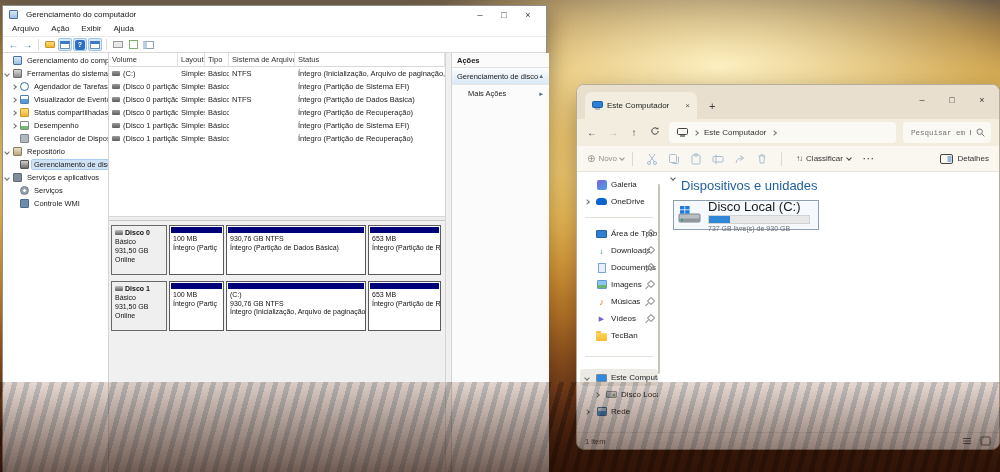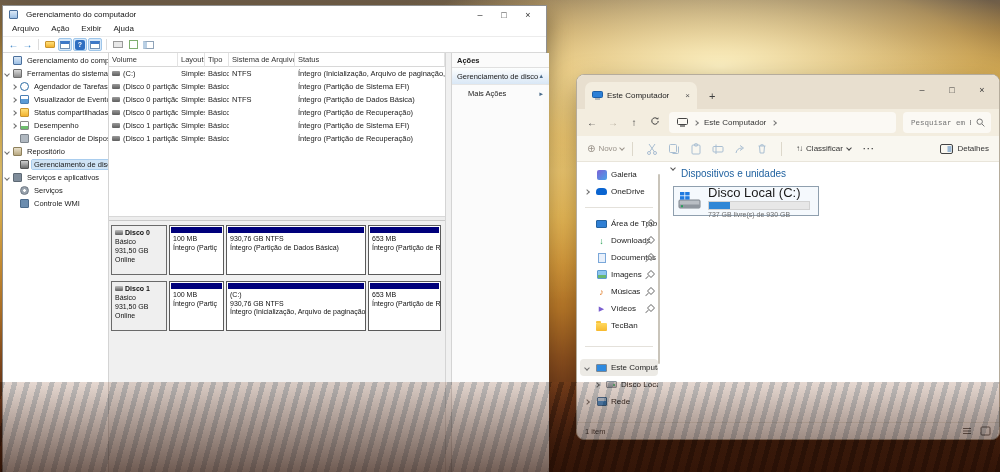--- a/index.html
+++ b/index.html
@@ -81,21 +81,21 @@
   
   .mgap{width:6px;background:#f0f0f0;border-right:1px solid #d4d4d4;flex:none}
   .acts{flex:1;background:#fbfbfb;display:flex;flex-direction:column;font-size:7.5px;color:#1a1a1a}
   .ah{height:15px;font-weight:bold;padding:3px 5px 0;border-bottom:1px solid #e0e0e0}
   .ag{height:17px;display:flex;align-items:center;padding:0 5px;background:linear-gradient(#fdfefe,#d9e7f6);border-bottom:1px solid #e6e6e6}
   .ag .lbl{flex:1;white-space:nowrap;overflow:hidden}
   .tri{font-size:6px;color:#4a6b8a;flex:none}
   .am{height:17px;display:flex;align-items:center;padding:0 5px 0 16px}
   .am .lbl{flex:1}
   
-  #exp{position:absolute;left:576px;top:74px;width:424px;height:366px;border-radius:8px;background:#fff;
+  #exp{position:absolute;left:576px;top:84px;width:424px;height:366px;border-radius:8px;background:#fff;
     border:1px solid #b5ac9c;box-shadow:0 12px 30px rgba(0,0,0,.4);overflow:hidden;display:flex;flex-direction:column}
   .tabbar{height:34px;background:#e8dfcf;display:flex;align-items:flex-end;padding-left:8px;position:relative;flex:none}
   .tab{width:112px;height:27px;background:#f3eddf;border-radius:7px 7px 0 0;display:flex;align-items:center;gap:4px;padding:0 7px;font-size:8px;color:#222}
   .tab .tx{flex:1;white-space:nowrap;overflow:hidden}
   .tab .cl{font-size:8px;color:#555}
   .newtab{margin:0 0 7px 12px;font-size:11px;color:#3e3e3e;line-height:11px}
   .winctl{position:absolute;right:2px;top:0;height:30px;display:flex}
   .wc{width:30px;display:flex;align-items:center;justify-content:center;font-size:9px;color:#3a3a3a}
   .addr{height:27px;background:#f3eddf;display:flex;align-items:center;padding:0 8px;gap:7px;flex:none}
   .nv{width:14px;text-align:center;font-size:10px;color:#3d3d3d;line-height:14px}
@@ -137,21 +137,21 @@
   .ig-img{width:10px;height:9px;background:linear-gradient(180deg,#8ec6f0 55%,#69b86e 55%);border:1px solid #5e9bd0;border-radius:1px}
   .ig-mus{color:#e07f2d}
   .ig-vid{color:#7b5fd0;font-size:7px}
   .ig-fold{width:11px;height:8px;background:linear-gradient(#ffd95e,#f7b92e);border-radius:1px;position:relative;margin-top:2px}
   .ig-fold::before{content:"";position:absolute;left:0;top:-2px;width:5px;height:2px;background:#f7c33e;border-radius:1px 1px 0 0}
   .ig-pc{width:11px;height:8px;background:#2e8ae0;border:1px solid #7d8994;border-radius:1px}
   .ig-drv{width:11px;height:7px;background:linear-gradient(#d9dde2,#aab2bb);border:1px solid #8a929c;border-radius:1px;position:relative}
   .ig-drv::after{content:"";position:absolute;right:1px;bottom:1px;width:2px;height:2px;background:#27a05a;border-radius:50%}
   .ig-net{width:10px;height:9px;background:linear-gradient(#bcd9f2 45%,#3f8fd6 45%);border:1px solid #3a6f9f;border-radius:1px}
   .cmain{flex:1;padding:6px 10px;position:relative;background:#fff;min-width:0}
-  .sect{display:flex;align-items:flex-start;gap:6px;color:#1c5f9e;font-size:10px}
+  .sect{display:flex;align-items:flex-start;gap:6px;color:#1c5f9e;font-size:13px}
   .schv{width:4px;height:4px;border-right:1px solid #555;border-bottom:1px solid #555;transform:rotate(45deg);margin-top:-2px}
   .tile{margin:7px 0 0 2px;width:146px;height:30px;border:1px solid #8f9fae;background:#f5f9fd;display:flex;align-items:center;padding:0 4px;gap:6px}
   .tinfo{flex:1;min-width:0}
   .tname{font-size:13px;color:#1a1a1a;white-space:nowrap;overflow:hidden}
   .tbar{width:102px;height:9px;background:#e7e7e7;border:1px solid #d2d2d2;margin:1px 0}
   .tfill{height:100%;background:#2f87d6}
   .tfree{font-size:7px;color:#6e6e6e;white-space:nowrap}
   .estatus{height:17px;border-top:1px solid #eceae4;display:flex;align-items:center;padding:0 8px;font-size:7.5px;color:#444;flex:none}
   .sbicons{margin-left:auto;display:flex;gap:8px;align-items:center}
 </style>

